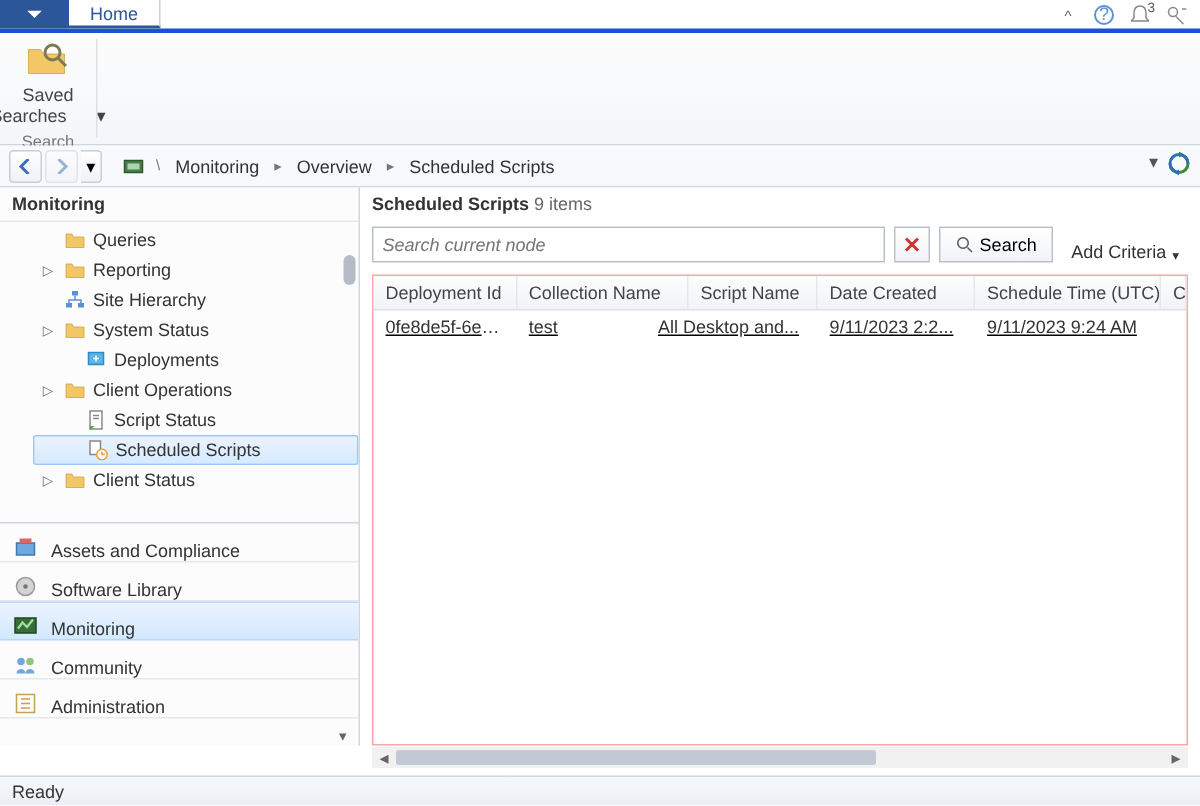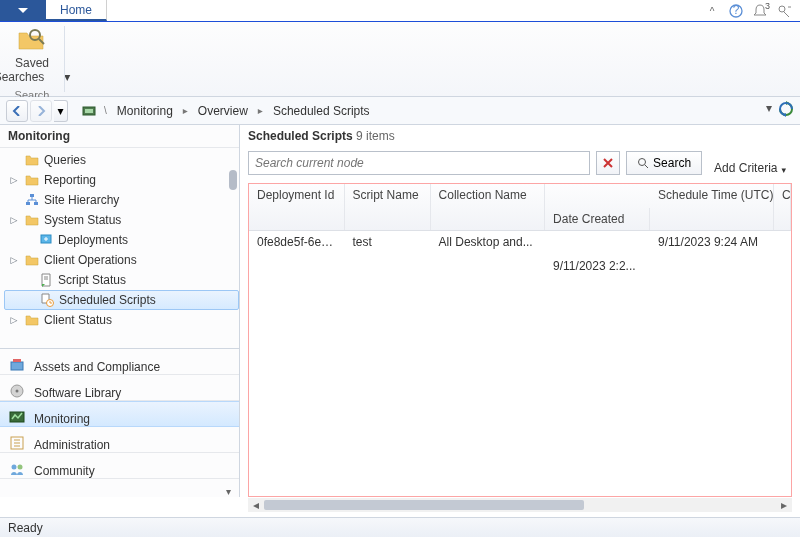--- a/index.html
+++ b/index.html
@@ -1,20 +1,20 @@
 <!DOCTYPE html>
 <html><head>
 <meta charset="utf-8">
 <style>
   * { box-sizing: border-box; margin: 0; padding: 0; font-family: "Segoe UI", Tahoma, sans-serif; font-size: 12px; }
   html, body { height: 100%; width: 800px; overflow: hidden; background: #fff; }
   .app { height: 537px; display: flex; flex-direction: column; background: #fff; }
 
   
-  .titlebar { height: 22px; background: #fff; display: flex; align-items: stretch; border-bottom: 1px solid #1d4ed8; }
+  .titlebar { height: 22px; background: #fff; display: flex; align-items: stretch; border-bottom: 3px solid #1d4ed8; }
   .sys-btn { width: 46px; background: #2b579a; display: flex; align-items: center; justify-content: center; }
   .sys-btn svg { fill: #fff; }
   .tab-home { padding: 0 14px; display: flex; align-items: center; background: #fff; border-right: 1px solid #d0d0d0; border-bottom: 2px solid #2b579a; color: #2b579a; font-size: 12px; }
   .title-spacer { flex: 1; }
   .title-icons { display: flex; align-items: center; gap: 4px; padding-right: 6px; }
   .title-icons .ico { width: 20px; height: 22px; display: flex; align-items: center; justify-content: center; color:#5a5a5a; position: relative; }
   .title-icons .notif { color:#8a8a8a; }
   .title-icons .badge { position:absolute; top:1px; right:0; font-size:9px; color:#555;}
   .caret-up::before { content:"^"; font-size:10px; color:#666; }
 
@@ -37,21 +37,21 @@
   .bc-item { padding:0 4px; color:#333; display:flex; align-items:center; gap:4px; height:22px; }
   .bc-chev { color:#777; font-size:10px; padding:0 4px;}
   .bc-right { margin-left:auto; display:flex; gap:2px; }
 
   
   .body { flex:1; display:flex; min-height:0; }
 
   
   .nav { width: 240px; border-right:1px solid #cfd6e0; display:flex; flex-direction:column; background:#fcfcfd; }
   .nav-header { padding:4px 8px; font-weight:bold; color:#333; border-bottom:1px solid #e6e8ec; font-size:12px;}
-  .tree { flex:1; overflow:hidden; padding:2px 0 2px 4px; position:relative; }
+  .tree { flex:1; overflow:hidden; padding:2px 0 2px 22px; position:relative; }
   .tree-scroll-thumb { position:absolute; right:2px; top:22px; width:8px; height:20px; background:#b5bcc8; border-radius:4px; }
   .tree-row { display:flex; align-items:center; height:20px; padding-left:4px; gap:4px; color:#333; cursor:default;}
   .tree-row .tw { width:12px; text-align:center; color:#6b747f; font-size:9px;}
   .tree-row .tico { width:16px; height:16px; display:flex;align-items:center;justify-content:center;}
   .tree-row.depth-1 { padding-left:18px; }
   .tree-row.selected { background:linear-gradient(#eaf3fe,#d6eaff); border:1px solid #9cc7f5; border-radius:2px; height:20px;}
   .wunderbars { border-top:1px solid #cfd6e0; }
   .wbar { display:flex; align-items:flex-end; gap:8px; height:26px; padding:0 8px; border-bottom:1px solid #e6e8ec; color:#333;}
   .wbar.selected { background:linear-gradient(#eaf3fe,#d4e9ff); font-weight:normal; border-top:1px solid #b8d8fb; border-bottom:1px solid #b8d8fb;}
   .wbar .wico { width:18px; height:18px; display:flex;align-items:center;justify-content:center;}
@@ -62,24 +62,24 @@
   .list-header .bold { font-weight:bold; }
   .search-row { display:flex; gap:6px; align-items:center; padding:4px 8px;}
   .search-input { flex:1; height:24px; border:1px solid #b9c0ca; padding:0 6px; color:#888; font-style:italic;}
   .clear-btn { width:24px; height:24px; border:1px solid #b9c0ca; background:linear-gradient(#fff,#f1f3f7); display:flex;align-items:center;justify-content:center; color:#c44;}
   .search-btn { height:24px; padding:0 10px; border:1px solid #b9c0ca; background:linear-gradient(#fff,#f1f3f7); display:flex;align-items:center;gap:4px;}
   .criteria-btn { height:24px; padding:0 6px; display:flex; align-items:flex-end; gap:4px; color:#333; }
 
   .grid { flex:1; display:flex; flex-direction:column; margin:4px 8px 0 8px; border:1px solid #fca5a5; overflow:hidden;}
   .grid-head { display:flex; background:linear-gradient(#fdfdfe,#f1f3f7); border-bottom:1px solid #dde0e6;}
   .grid-head .col { padding:4px 8px; color:#444; border-right:1px solid #e5e7ec; white-space:nowrap; overflow:hidden;}
-  .grid-body { flex:1; overflow:hidden; }
+  .grid-body { flex:1; overflow:hidden;text-decoration:underline; }
   .grid-row { display:flex; }
   .grid-row .cell { padding:4px 8px; color:#333; white-space:nowrap; overflow:hidden; text-overflow:ellipsis; border-right:1px solid transparent;}
-  .col1 { width:100px;} .col2{width:90px;} .col3{width:120px;} .col4{width:110px;margin-top:24px;} .col5{width:130px;} .col6{flex:1;}
+  .col1 { width:100px;} .col2{width:90px;} .col3{width:120px;} .col4{width:110px;} .col5{width:130px;} .col6{flex:1;}
 
   .hscroll { height:16px; margin:0 8px 4px 248px; display:flex; align-items:center; }
   .hscroll-track { flex:1; height:14px; background:#f1f1f1; display:flex; align-items:center;}
   .hscroll-btn { width:16px; height:14px; background:#f1f1f1; display:flex;align-items:center;justify-content:center;color:#666;}
   .hscroll-thumb { width:320px; height:10px; background:#c3c9d3; margin-left:0; border-radius:2px;}
 
   .statusbar { height:20px; background:linear-gradient(#f6f8fb,#ebeff6); border-top:1px solid #cfd6e0; padding:0 8px; display:flex; align-items:center; color:#333;}
 
   
   .folder { fill:#f3c766; stroke:#caa23a; stroke-width:0.5;}
@@ -303,35 +303,35 @@
               <svg width="16" height="16" viewBox="0 0 16 16">
                 <rect x="1" y="3" width="14" height="10" fill="#3a6b3a" stroke="#1d4a1d"></rect>
                 <path d="M3 10 L6 6 L9 9 L13 4" stroke="#9fe09f" fill="none" stroke-width="1.5"></path>
               </svg>
             </span>
           <span>Monitoring</span>
         </div>
         <div class="wbar">
           <span class="wico">
               <svg width="16" height="16" viewBox="0 0 16 16">
-                <rect x="2" y="2" width="12" height="12" fill="none" stroke="#c9a050"></rect>
-                <path d="M5 5 L11 5 M5 8 L11 8 M5 11 L11 11" stroke="#c9a050"></path>
-              </svg>
-            </span>
-          <span>Administration</span>
-        </div>
-        <div class="wbar">
-          <span class="wico">
-              <svg width="16" height="16" viewBox="0 0 16 16">
                 <circle cx="5" cy="6" r="2.5" fill="#6fa8dc"></circle>
                 <circle cx="11" cy="6" r="2.5" fill="#93c47d"></circle>
                 <path d="M2 14 C2 10 8 10 8 14 M8 14 C8 10 14 10 14 14" fill="#6fa8dc"></path>
               </svg>
             </span>
           <span>Community</span>
+        </div>
+        <div class="wbar">
+          <span class="wico">
+              <svg width="16" height="16" viewBox="0 0 16 16">
+                <rect x="2" y="2" width="12" height="12" fill="none" stroke="#c9a050"></rect>
+                <path d="M5 5 L11 5 M5 8 L11 8 M5 11 L11 11" stroke="#c9a050"></path>
+              </svg>
+            </span>
+          <span>Administration</span>
         </div>
         <div class="wbar" style="justify-content:flex-end;height:18px;border:none;">
            <span style="font-size:10px;color:#666;">▾</span>
         </div>
       </div>
     </div>
 
     <div class="main">
       <div class="list-header">
         <span class="bold">Scheduled Scripts</span>
@@ -352,22 +352,22 @@
           <span>Search</span>
         </div>
         <div class="criteria-btn">
           <span>Add Criteria</span>
           <span style="font-size:9px;">▾</span>
         </div>
       </div>
       <div class="grid">
         <div class="grid-head">
           <div class="col col1">Deployment Id</div>
+          <div class="col col3">Collection Name</div>
           <div class="col col2">Script Name</div>
-          <div class="col col3">Collection Name</div>
           <div class="col col4">Date Created</div>
           <div class="col col5">Schedule Time (UTC)</div>
           <div class="col col6">Client Operation ID</div>
         </div>
         <div class="grid-body">
           <div class="grid-row">
             <div class="cell col1">0fe8de5f-6ef5-...</div>
             <div class="cell col2">test</div>
             <div class="cell col3">All Desktop and...</div>
             <div class="cell col4">9/11/2023 2:2...</div>

